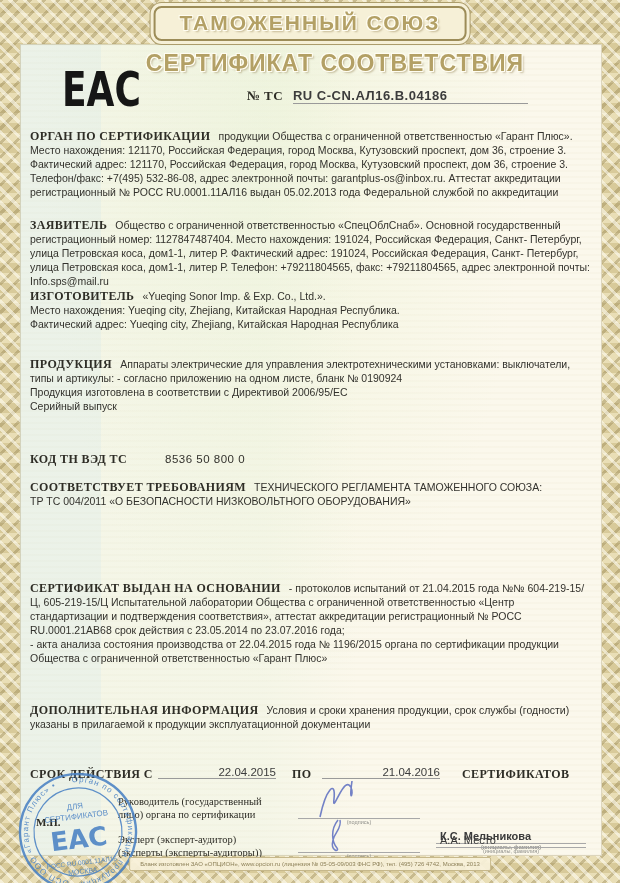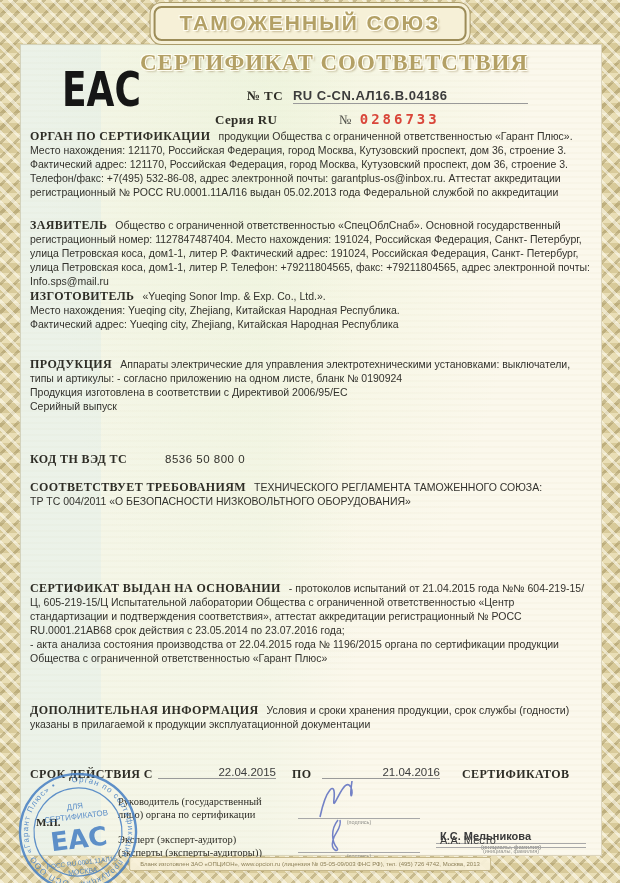--- a/index.html
+++ b/index.html
@@ -35,23 +35,22 @@
     padding:3px 24px 4px;
     background:#f6f0d7;
     border:2px solid #9c8c58;
     border-radius:8px;
     box-shadow:0 0 0 3px #f6f0d7, 0 0 0 4px #ac9d6c;
     white-space:nowrap;
   }
   .band-box span { font-size:21px; letter-spacing:2px; }
   .doc-title {
     position:absolute; top:50px; left:140px; width:390px;
-    font-size:23px; letter-spacing:1px;
+    text-align:center; font-size:23px; letter-spacing:1px;
     white-space:nowrap;
-    font-family:Liberation Serif, serif;
   }
   .eac-mark {
     position:absolute; top:62px; left:62px;
     font-size:36px; font-weight:bold; color:#161616;
     font-family:"DejaVu Sans", sans-serif;
     transform:scaleY(1.32); transform-origin:top left;
     letter-spacing:0px;
   }
   .lbl {
     font-family:"Liberation Serif", serif;
@@ -136,23 +135,20 @@
   </div>
 
   <div class="eac-mark">ЕАС</div>
 
   <div class="doc-title engraved">СЕРТИФИКАТ СООТВЕТСТВИЯ</div>
 
   <div class="no-line">
     <span class="lbl">№ ТС</span><span class="no-value">RU C-CN.АЛ16.В.04186</span>
   </div>
 
-  <div class="series-line">
-    <span class="lbl">Серия RU</span><span class="series-sign">№</span><span class="series-value">0286733</span>
-  </div>
 
   <div class="section sec-organ">
     <span class="lbl">ОРГАН ПО СЕРТИФИКАЦИИ</span><span class="txt">продукции Общества с ограниченной ответственностью «Гарант Плюс». Место нахождения: 121170, Российская Федерация, город Москва, Кутузовский проспект, дом 36, строение 3. Фактический адрес: 121170, Российская Федерация, город Москва, Кутузовский проспект, дом 36, строение 3. Телефон/факс: +7(495) 532-86-08, адрес электронной почты: garantplus-os@inbox.ru. Аттестат аккредитации регистрационный № РОСС RU.0001.11АЛ16 выдан 05.02.2013 года Федеральной службой по аккредитации</span>
   </div>
 
   <div class="section sec-applicant">
     <span class="lbl">ЗАЯВИТЕЛЬ</span><span class="txt">Общество с ограниченной ответственностью «СпецОблСнаб». Основной государственный регистрационный номер: 1127847487404. Место нахождения: 191024, Российская Федерация, Санкт- Петербург, улица Петровская коса, дом1-1, литер Р. Фактический адрес: 191024, Российская Федерация, Санкт- Петербург, улица Петровская коса, дом1-1, литер Р. Телефон: +79211804565, факс: +79211804565, адрес электронной почты: Info.sps@mail.ru</span>
   </div>
 
   <div class="section sec-manufacturer">

